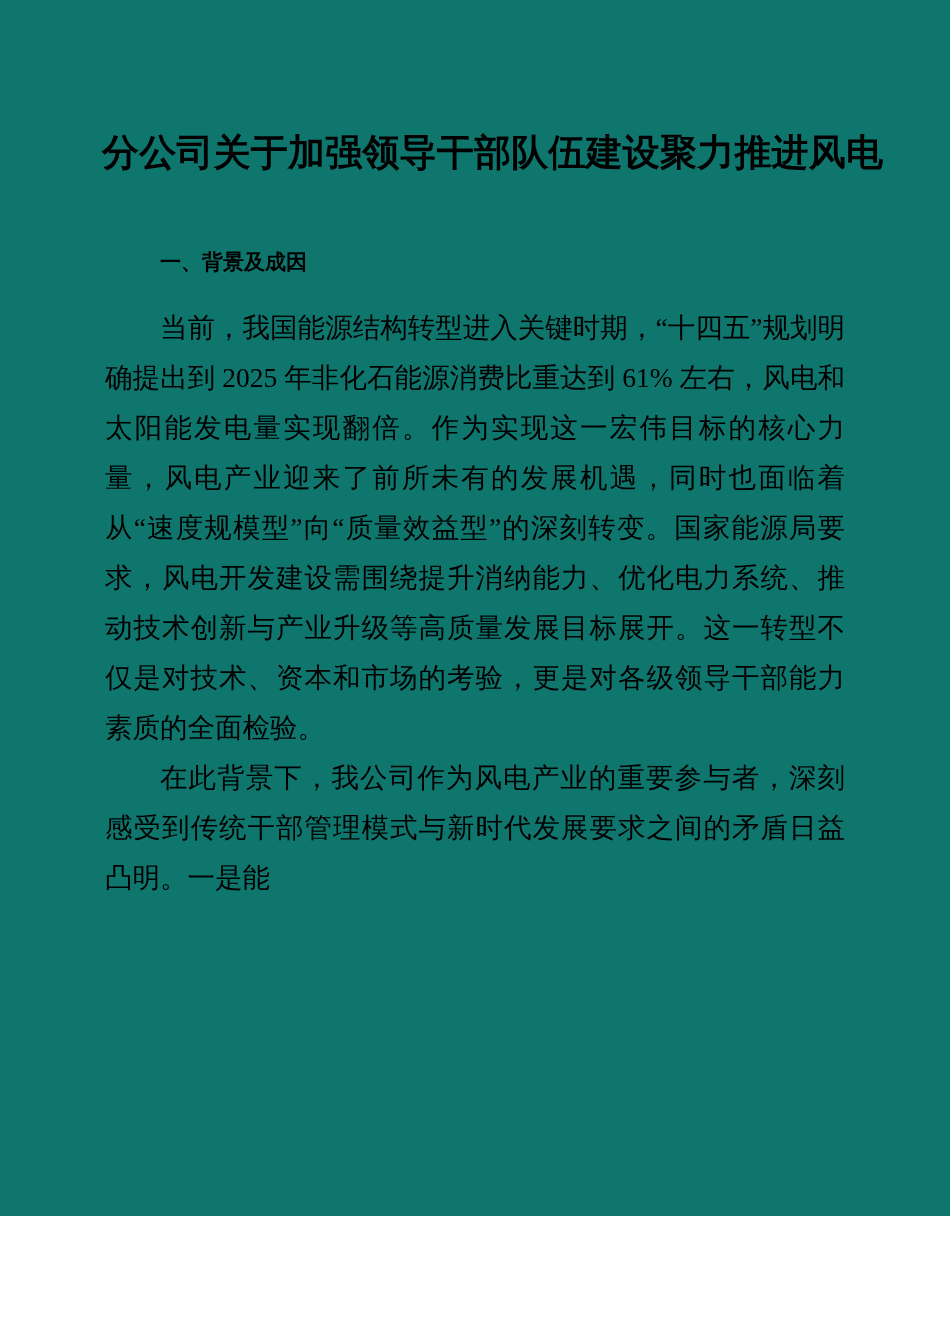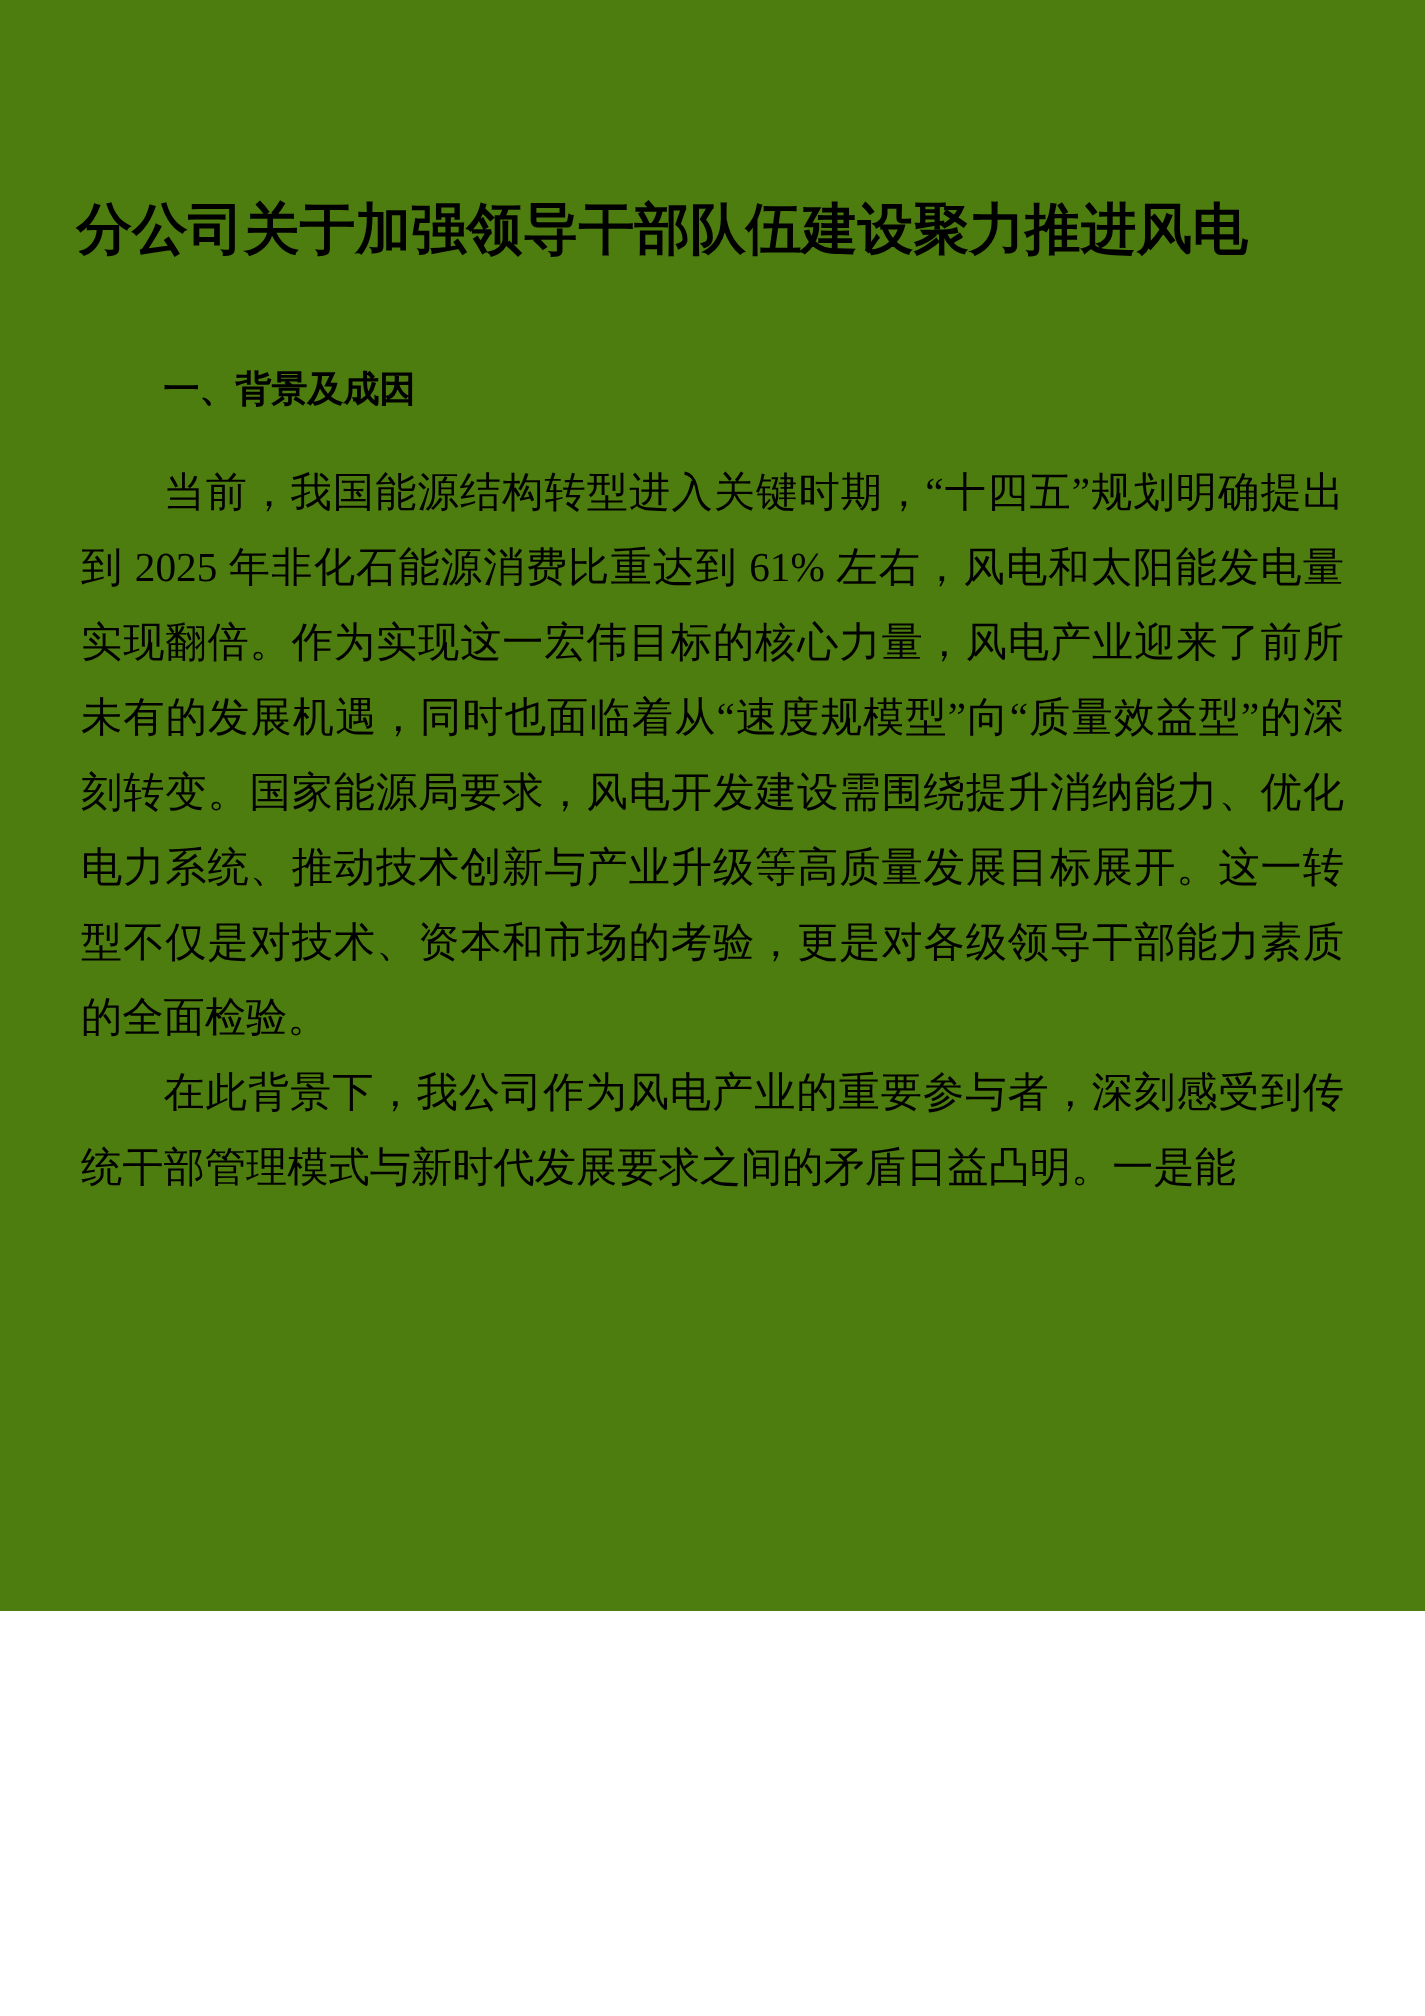--- a/index.html
+++ b/index.html
@@ -12,24 +12,24 @@
     height: 1344px;
     overflow: hidden;
     font-family: "Liberation Serif", "DejaVu Serif", serif;
     color: #000000;
     -webkit-font-smoothing: antialiased;
   }
 
   .page {
     position: relative;
     width: 950px;
-    height: 1074px;
+    height: 1216px;
     box-sizing: border-box;
-    padding: 0 54px;
-    background: #4d7c0f;
+    padding: 0 105px;
+    background: #0f766e;
   }
 
   
   .doc-title {
     margin: 0;
     padding-top: 104px;
     text-align: center;
     font-family: "Liberation Sans", "DejaVu Sans", sans-serif;
     font-weight: 700;
     font-size: 37px;
@@ -61,26 +61,26 @@
     text-align: justify;
     text-justify: inter-ideograph;
     text-indent: 55px;
     font-family: "Liberation Serif", "DejaVu Serif", serif;
     letter-spacing: 0px;
     word-break: break-all;
   }
 
   h2.section-heading {
     margin: 0;
-    font-size: 24px;
+    font-size: 21px;
     line-height: 50px;
     font-weight: 700;
     text-indent: 55px;
     text-align: left;
-    font-family: Liberation Mono, monospace;
+    font-family: Liberation Serif, serif;
   }
 
   .gap-sm { height: 16px; }
   .gap-md { height: 18px; }
 </style>
 </head>
 <body>
 
 <div class="page">
 

